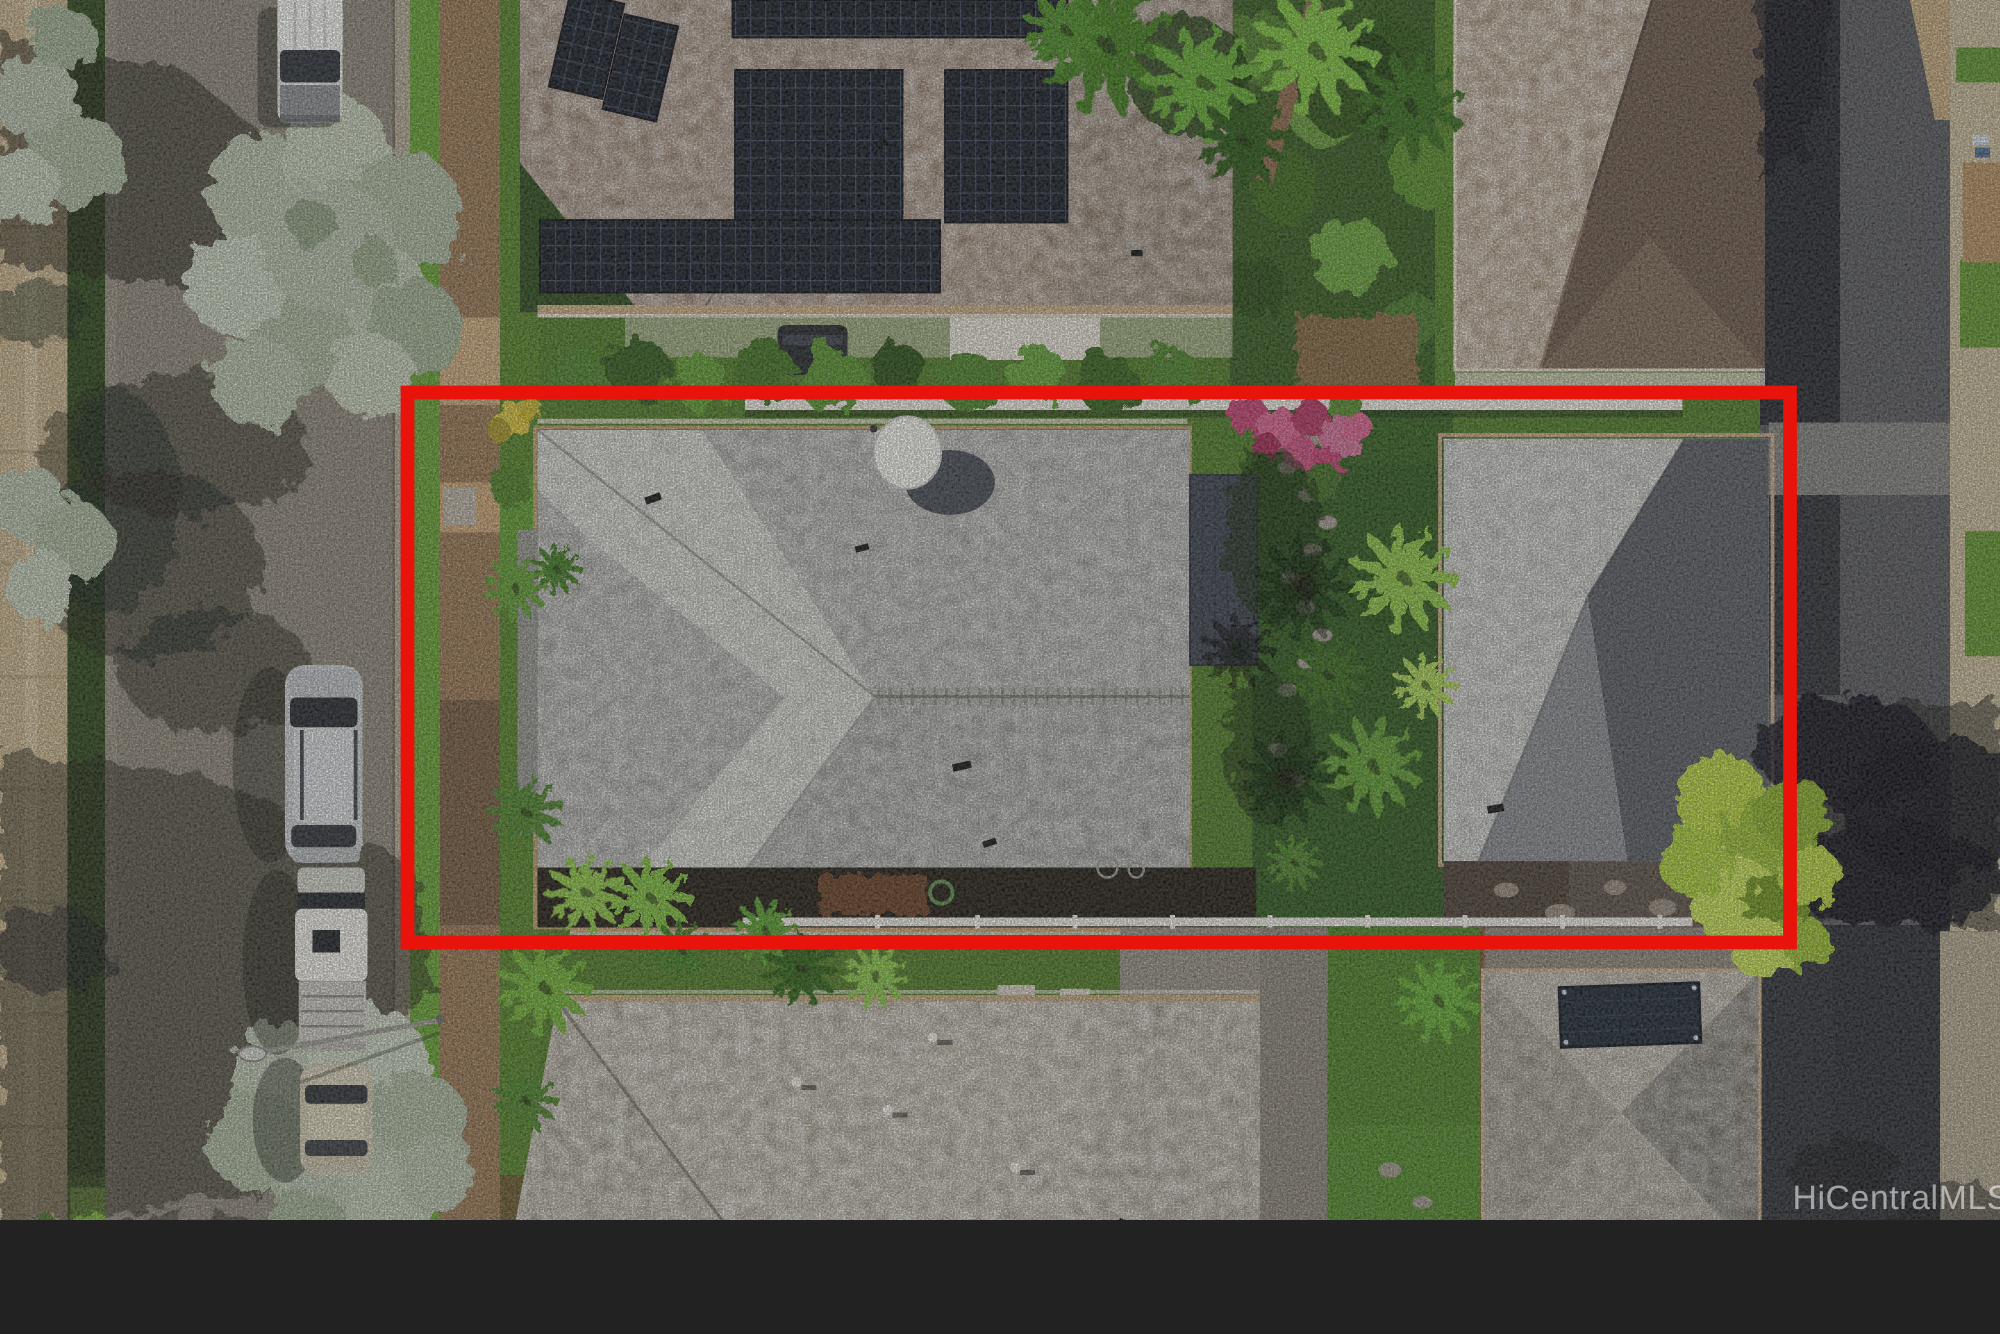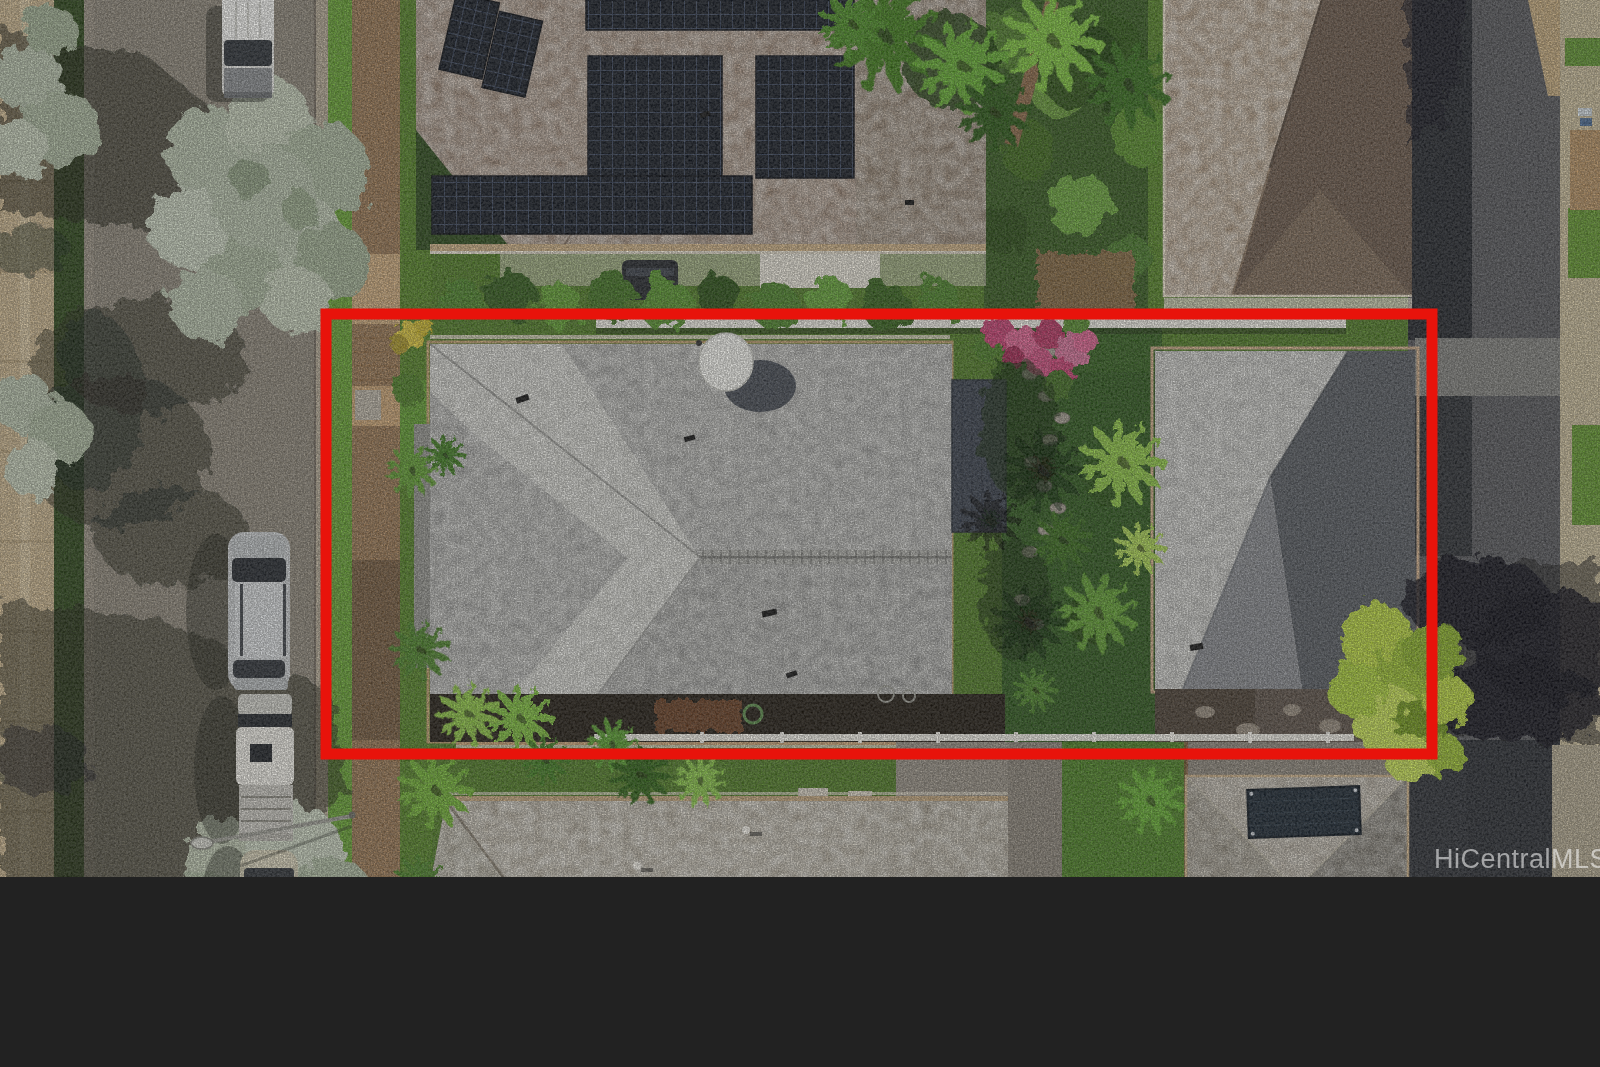--- a/index.html
+++ b/index.html
@@ -1,16 +1,16 @@
 <!DOCTYPE html>
 <html style="--boundary: #e8130b; --watermark-color: rgba(255,255,255,0.55); --asphalt-sunlit: #8d8679; --asphalt-right: #56575b; --asphalt-dark-strip: #23262c; --sidewalk-dirt: #bd9468; --sidewalk-concrete: #c6b998; --wall-tan: #c7b28c; --grass-bright: #6fa436; --grass-mid: #4f7a26; --lawn-dark: #2e571d; --roof-subject-base: #9b9b99; --roof-subject-light: #c4c4bf; --roof-rear-light: #b3b3b0; --roof-rear-dark: #575b61; --roof-solar-brown: #8e7867; --roof-nb-light: #a08a72; --roof-nb-dark: #6a584a; --roof-bottom-tan: #a29a8b; --lanai-roof: #3a414d; --solar-panel: #151a23; --fence-white: #eceae2; --foliage-bright: #7cba3c; --foliage-dark: #2c501a; --olive-tree: #b9c2ac;"><head>
 <meta charset="utf-8">
 <style>
   html,body{margin:0;padding:0;background:#222;}
-  .stage{position:relative;width:1600px;height:877px;overflow:hidden;
+  .stage{position:relative;width:1600px;height:976px;overflow:hidden;
          font-family:"Liberation Sans", sans-serif;background:#4f7a26;}
   .stage svg{position:absolute;inset:0;display:block;}
   .watermark{position:absolute;right:-8px;bottom:2px;font-size:27px;font-weight:400;
              letter-spacing:.5px;color:var(--watermark-color,rgba(255,255,255,.55));
              white-space:nowrap;user-select:none;}
   
   .grassMid{fill:var(--grass-mid,#4f7a26)}
   .lawnDark{fill:var(--lawn-dark,#2e571d)}
   .asphaltL{fill:var(--asphalt-sunlit,#8d8679)}
   .asphaltR{fill:var(--asphalt-right,#56575b)}

